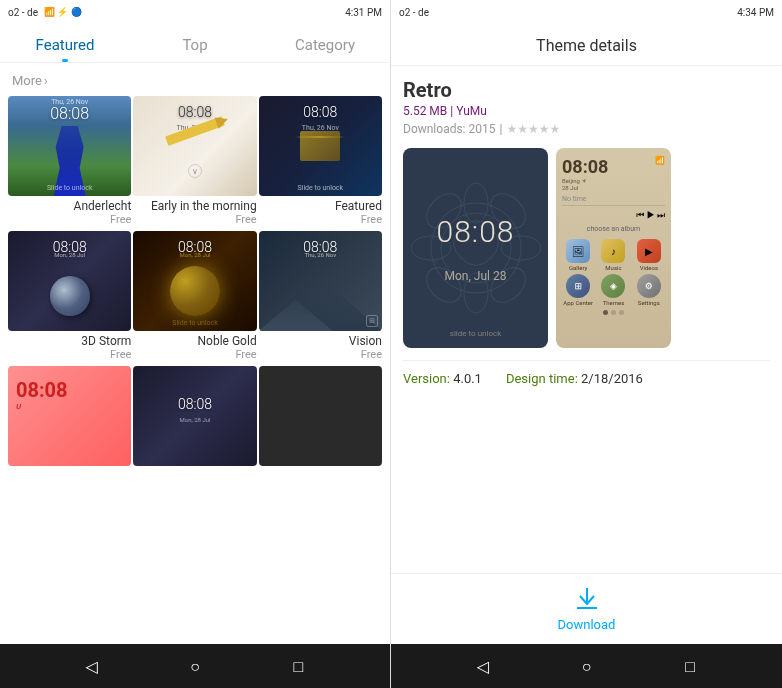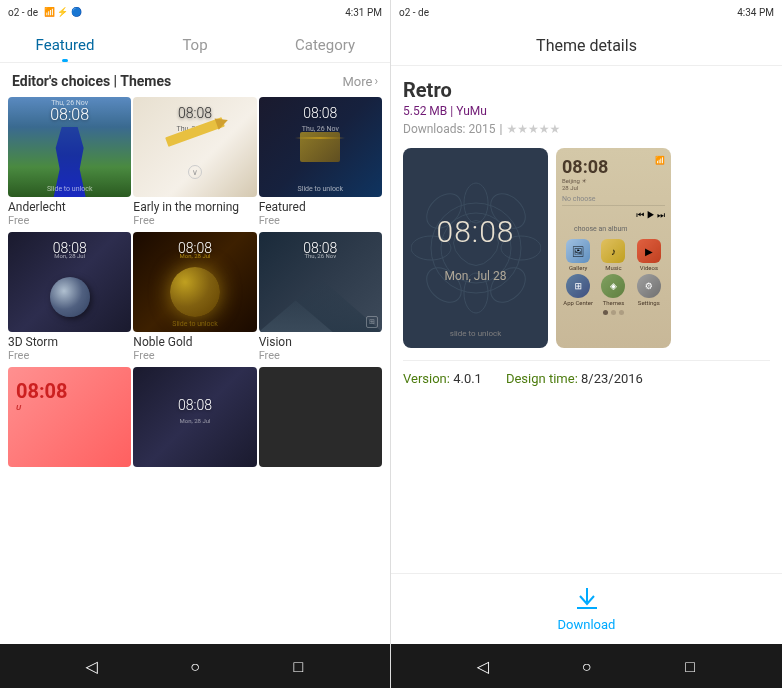--- a/index.html
+++ b/index.html
@@ -19,21 +19,21 @@
 
     .section-header { display: flex; align-items: center; justify-content: space-between; padding: 10px 12px 8px; }
     .section-title { font-size: 14px; font-weight: bold; color: #333; }
     .more-link { display: flex; align-items: center; font-size: 13px; color: #999; cursor: pointer; }
     .more-chevron { font-size: 12px; margin-left: 2px; }
 
     .themes-grid { display: grid; grid-template-columns: repeat(3, 1fr); gap: 2px; padding: 0 8px; overflow-y: auto; flex: 1; }
 
     .theme-item { cursor: pointer; }
     .theme-thumb { width: 100%; height: 100px; background: #ccc; border-radius: 4px; overflow: hidden; position: relative; }
-    .theme-info { padding: 3px 0; }
+    .theme-info { padding: 3px 0; text-align: right; }
     .theme-name { font-size: 12px; color: #333; }
     .theme-price { font-size: 11px; color: #999; }
     .thumb-premium { background: linear-gradient(135deg, #1a1a2e 0%, #16213e 50%, #0f3460 100%); }
     .thumb-3dstorm { background: linear-gradient(135deg, #1a1a2e 0%, #2d2d4e 50%, #1a1a2e 100%); }
     .thumb-noble { background: linear-gradient(135deg, #1a0a00 0%, #3d2000 50%, #1a0a00 100%); }
     .thumb-vision { background: linear-gradient(135deg, #1a2a3a 0%, #2d3a4a 50%, #3d4a5a 100%); }
 
     .clock-overlay { position: absolute; top: 8px; left: 0; right: 0; text-align: center; color: #fff; font-size: 18px; font-weight: 300; text-shadow: 0 1px 3px rgba(0,0,0,0.5); }
     .clock-small { font-size: 14px; }
     .clock-date { font-size: 8px; color: rgba(255,255,255,0.8); text-align: center; }
@@ -151,21 +151,20 @@
     </div>
     <div class="nav-tab">
       <span>Top</span>
     </div>
     <div class="nav-tab">
       <span>Category</span>
     </div>
   </div>
 
   <div class="section-header">
-    <span class="section-title">Editor's choices | Themes</span>
     <span class="more-link">
       <span>More</span>
       <span class="more-chevron">›</span>
     </span>
   </div>
 
   <div class="left-scroll">
     <div class="themes-grid">
 
       <div class="theme-item">
@@ -347,23 +346,23 @@
           <div style="display:flex;justify-content:space-between;align-items:flex-start;padding:2px 0;">
             <div>
               <div style="font-size:18px;font-weight:bold;color:#4a3a2a;">08:08</div>
               <div style="font-size:6px;color:#6a5a4a;">Beijing ☀</div>
               <div style="font-size:6px;color:#6a5a4a;">28 Jul</div>
             </div>
             <div style="font-size:8px;color:#4a3a2a;text-align:right;">
               <div>📶</div>
             </div>
           </div>
-          <div style="font-size:7px;color:#888;margin:2px 0;padding-bottom:2px;border-bottom:1px solid rgba(0,0,0,0.1);">No choose</div>
+          <div style="font-size:7px;color:#888;margin:2px 0;padding-bottom:2px;border-bottom:1px solid rgba(0,0,0,0.1);">No time</div>
           <div style="display:flex;gap:3px;font-size:9px;justify-content:flex-end;margin:2px 0;">⏮ ▶ ⏭</div>
-          <div style="font-size:7px;color:#666;margin:2px 12px;cursor:pointer;">choose an album</div>
+          <div style="font-size:7px;color:#666;margin:2px 12px;cursor:pointer;text-align:center;">choose an album</div>
 
           <div style="display:grid;grid-template-columns:repeat(3,1fr);gap:3px;margin-top:4px;">
             <div style="display:flex;flex-direction:column;align-items:center;">
               <div style="width:24px;height:24px;border-radius:6px;background:linear-gradient(135deg,#a0c0e0,#6090c0);display:flex;align-items:center;justify-content:center;font-size:10px;">🖼</div>
               <div style="font-size:6px;color:#4a3a2a;margin-top:1px;">Gallery</div>
             </div>
             <div style="display:flex;flex-direction:column;align-items:center;">
               <div style="width:24px;height:24px;border-radius:6px;background:linear-gradient(135deg,#e0c060,#c0a020);display:flex;align-items:center;justify-content:center;font-size:10px;">♪</div>
               <div style="font-size:6px;color:#4a3a2a;margin-top:1px;">Music</div>
             </div>
@@ -394,21 +393,21 @@
       </div>
     </div>
 
     <div class="theme-version-row">
       <div class="version-item">
         <span class="version-label">Version:</span>
         <span>4.0.1</span>
       </div>
       <div class="version-item">
         <span class="version-label">Design time:</span>
-        <span>8/23/2016</span>
+        <span>2/18/2016</span>
       </div>
     </div>
   </div>
 
   <div class="download-section">
     <div class="download-btn">
       <div class="download-icon-wrap">
         <svg width="28" height="24" viewBox="0 0 28 24">
           <line x1="14" y1="2" x2="14" y2="16" stroke="#00aaff" stroke-width="2"></line>
           <polyline points="7,10 14,18 21,10" fill="none" stroke="#00aaff" stroke-width="2"></polyline>

